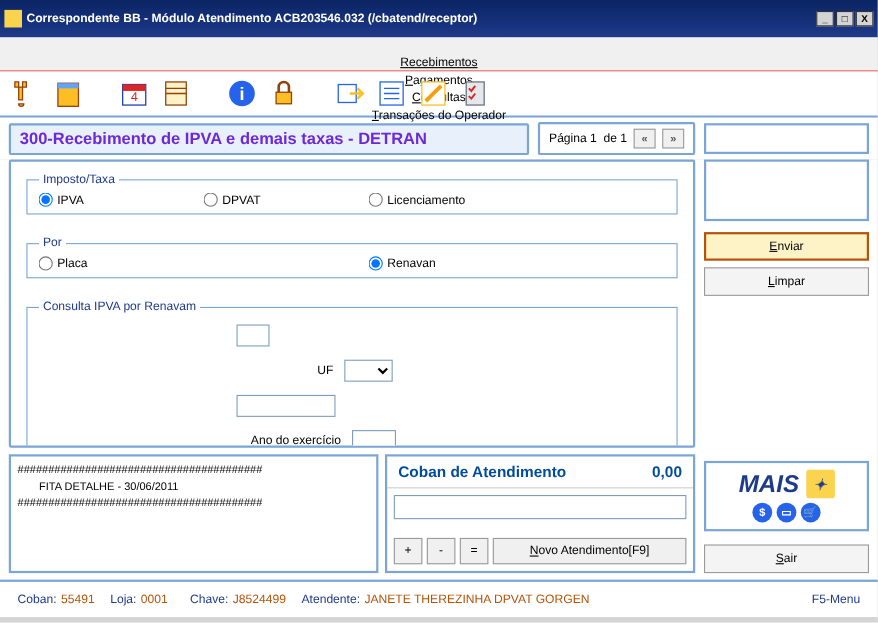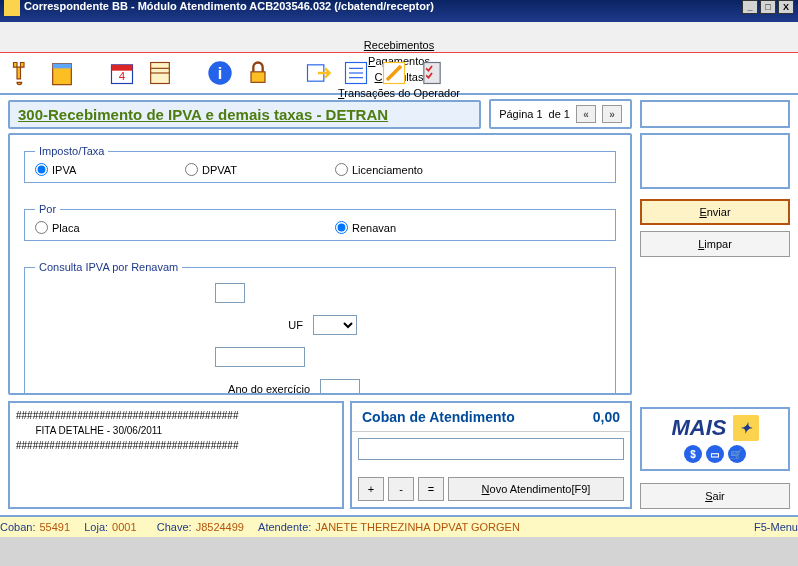--- a/index.html
+++ b/index.html
@@ -1,37 +1,37 @@
 <!DOCTYPE html>
 <html><head>
 <meta charset="utf-8">
 <style>
 * { box-sizing: border-box; margin: 0; padding: 0; font-family: Tahoma, Arial, sans-serif; }
 body { background: #d4d4d4; width: 798px; height: 566px; overflow: hidden; }
 
 
-.titlebar { background: linear-gradient(#0a2463, #1e3a8a); height: 22px; display: flex; align-items: flex-start; padding: 0 4px; color: white; font-size: 11px; }
+.titlebar { background: linear-gradient(#0a2463, #1e3a8a); height: 34px; display: flex; align-items: center; padding: 0 4px; color: white; font-size: 11px; }
 .titlebar .appicon { width: 16px; height: 16px; background: #fcd34d; margin-right: 4px; }
 .titlebar .title-text { flex: 1; font-weight: bold; }
 .titlebar .winbtn { width: 16px; height: 14px; background: #d4d4d4; border: 1px solid #333; margin-left: 2px; display: flex; align-items: center; justify-content: center; font-size: 9px; color: #000; font-weight: bold; }
 
 
 .menubar { background: #f0f0f0; height: 20px; display: flex; align-items: center; padding: 15px 4px; font-size: 11px; border-bottom: 1px solid #ef4444; flex-direction: column; }
 .menubar .menuitem { padding: 2px 10px; cursor: default; }
 .menubar .menuitem span { text-decoration: underline; }
 
 
 .toolbar { background: #fff; height: 42px; display: flex; align-items: center; padding: 0 8px; gap: 6px; border-bottom: 2px solid #7aa5d6; }
 .ticon { width: 32px; height: 32px; display: flex; align-items: center; justify-content: center; }
 .ticon svg { width: 28px; height: 28px; }
 .tgap { width: 16px; }
 
 
 .page-header { display: flex; align-items: center; padding: 4px 8px; gap: 8px; background: #fff; }
-.page-title-box { flex: 1; border: 2px solid #7aa5d6; background: #e7f0fb; padding: 4px 8px; color: #4d7c0f; font-size: 15px; font-weight: bold; border-radius: 2px; text-decoration: underline; }
+.page-title-box { flex: 1; border: 2px solid #7aa5d6; background: #e7f0fb; padding: 4px 8px; color: #6d28d9; font-size: 15px; font-weight: bold; border-radius: 2px; }
 .pager-box { border: 2px solid #7aa5d6; background: #fff; padding: 4px 8px; display: flex; align-items: center; gap: 6px; font-size: 11px; border-radius: 2px; }
 .pager-btn { width: 20px; height: 18px; border: 1px solid #999; background: #f0f0f0; display: flex; align-items: center; justify-content: center; font-size: 10px; font-weight: bold; color: #555; }
 
 
 .main { display: flex; padding: 0 8px 6px 8px; gap: 8px; height: 382px; background: #fff; }
 .leftcol { flex: 1; display: flex; flex-direction: column; gap: 6px; }
 .rightcol { width: 150px; display: flex; flex-direction: column; gap: 6px; }
 
 
 .panel { border: 2px solid #7aa5d6; background: #fff; border-radius: 2px; }
@@ -71,21 +71,21 @@
 
 .mais-box { border: 2px solid #7aa5d6; padding: 6px; text-align: left; margin-top: auto; }
 .mais-logo { display: flex; align-items: center; justify-content: center; gap: 6px; font-size: 22px; font-weight: 900; color: #1e3a8a; font-style: italic; }
 .bb-mini { width: 26px; height: 26px; background: #fcd34d; display: flex; align-items: center; justify-content: center; color: #1e3a8a; font-weight: bold; font-size: 14px; border-radius: 2px; }
 .mais-icons { display: flex; justify-content: center; gap: 4px; margin-top: 4px; }
 .circ { width: 18px; height: 18px; border-radius: 50%; background: #2563eb; color: white; font-size: 10px; display: flex; align-items: center; justify-content: center; font-weight: bold; }
 
 .sair-btn { height: 26px; border: 1px solid #999; background: #f4f4f4; display: flex; align-items: center; justify-content: center; font-size: 11px; margin-top: 6px; }
 
 
-.statusbar { background: #fef9c3; border-top: 2px solid #7aa5d6; height: 22px; display: flex; align-items: center; padding: 0 0; font-size: 11px; color: #1e3a8a; gap: 4px; }
+.statusbar { background: #ffffff; border-top: 2px solid #7aa5d6; height: 34px; display: flex; align-items: center; padding: 0 16px; font-size: 11px; color: #1e3a8a; gap: 4px; }
 .statusbar .sval { color: #b45309; }
 .statusbar .spacer { flex: 1; }
 </style>
 </head>
 <body>
 
 <div class="titlebar">
   <div class="appicon"></div>
   <div class="title-text">Correspondente BB - Módulo Atendimento ACB203546.032 (/cbatend/receptor)</div>
   <div class="winbtn">_</div>

